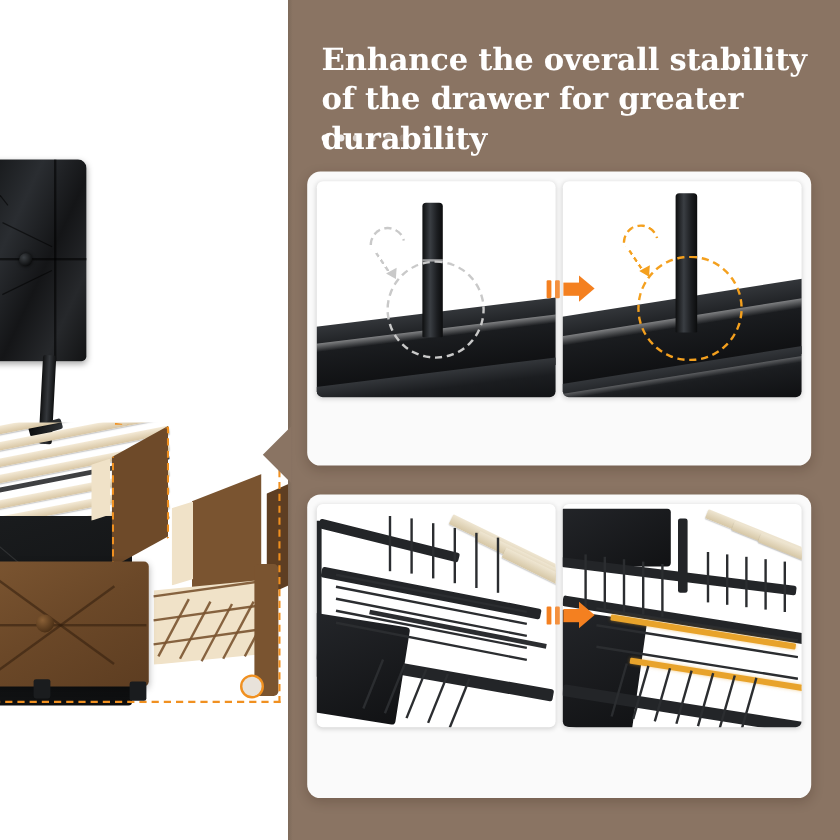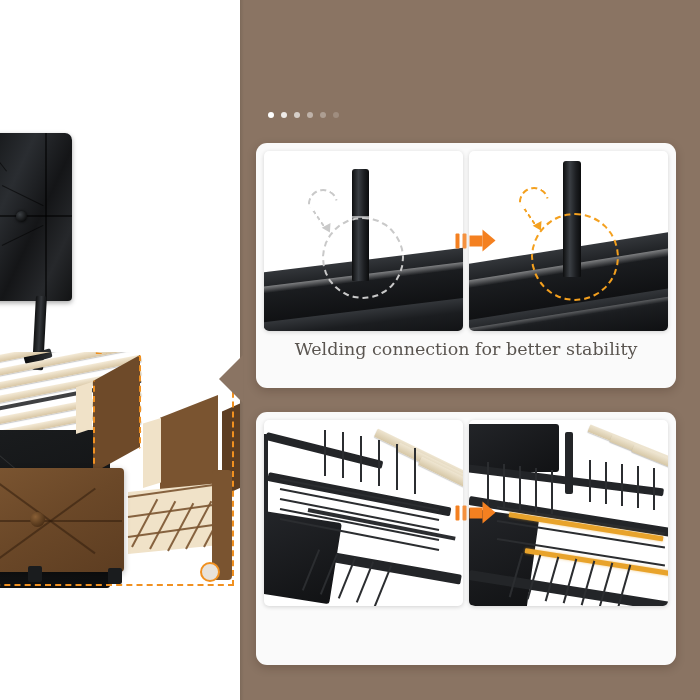--- a/index.html
+++ b/index.html
@@ -207,20 +207,21 @@
     <div class="caster" style="left:28px;top:566px;"></div>
     <div class="caster" style="left:108px;top:568px;"></div>
     <div style="position:absolute;left:200px;top:562px;width:16px;height:16px;border-radius:50%;
       background:#e8e2da;border:2px solid #F09020;"></div>
   </div>
 
   <div class="panel"></div>
   <div class="panel-edge"></div>
   <div class="pointer"></div>
 
+  <div class="title">Enhance the overall stability of the drawer for greater durability</div>
 
   <div class="dots">
     <span class="dot" style="opacity:1"></span>
     <span class="dot" style="opacity:.85"></span>
     <span class="dot" style="opacity:.65"></span>
     <span class="dot" style="opacity:.45"></span>
     <span class="dot" style="opacity:.3"></span>
     <span class="dot" style="opacity:.18"></span>
   </div>
 
@@ -250,21 +251,20 @@
         <div class="wrail-hl" style="left:-14px;top:112px;width:245px;height:8px;transform:rotate(-9deg);"></div>
         <div class="wrail" style="left:-14px;top:152px;width:245px;height:44px;transform:rotate(-9deg);"></div>
         <div class="wrail-hl" style="left:-14px;top:160px;width:245px;height:5px;transform:rotate(-9deg);opacity:.6;"></div>
         <div class="post" style="left:94px;top:10px;width:18px;height:116px;"></div>
         <div class="ring o" style="left:62px;top:62px;width:84px;height:84px;"></div>
         <div class="hook o" style="left:50px;top:36px;"></div>
         <div class="hookline o" style="left:60px;top:56px;"></div>
         <div class="hookarrow o" style="left:65px;top:72px;"></div>
       </div>
     </div>
-    <div class="caption" id="cap-1">Welding connection for better stability</div>
   </div>
 
   <div class="card" id="card-2">
     <div class="pair">
 
       <div class="photo">
         <div class="bslat" style="left:112px;top:8px;width:110px;height:9px;transform:rotate(26deg);transform-origin:left center;"></div>
         <div class="bslat" style="left:134px;top:22px;width:110px;height:9px;transform:rotate(26deg);transform-origin:left center;"></div>
         <div class="bslat" style="left:156px;top:36px;width:110px;height:9px;transform:rotate(26deg);transform-origin:left center;"></div>
         <div class="bframe" style="left:4px;top:52px;width:186px;height:9px;transform:rotate(11deg);transform-origin:left center;"></div>

